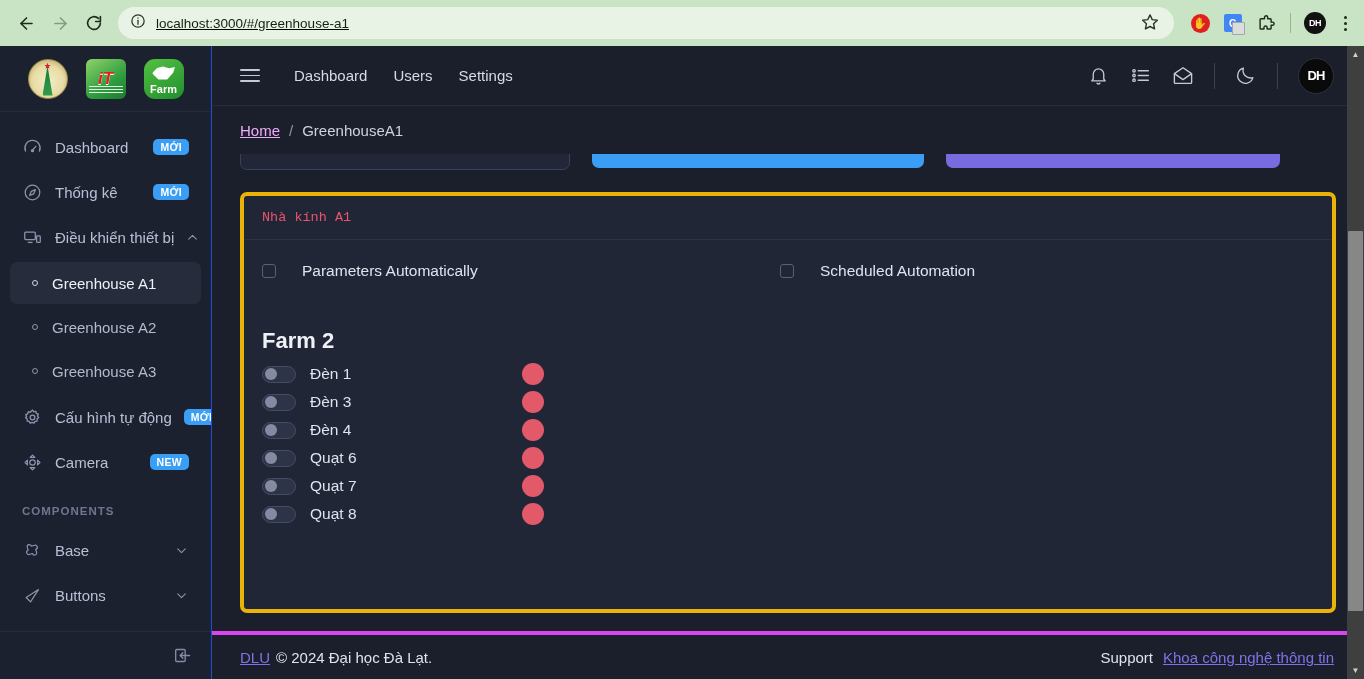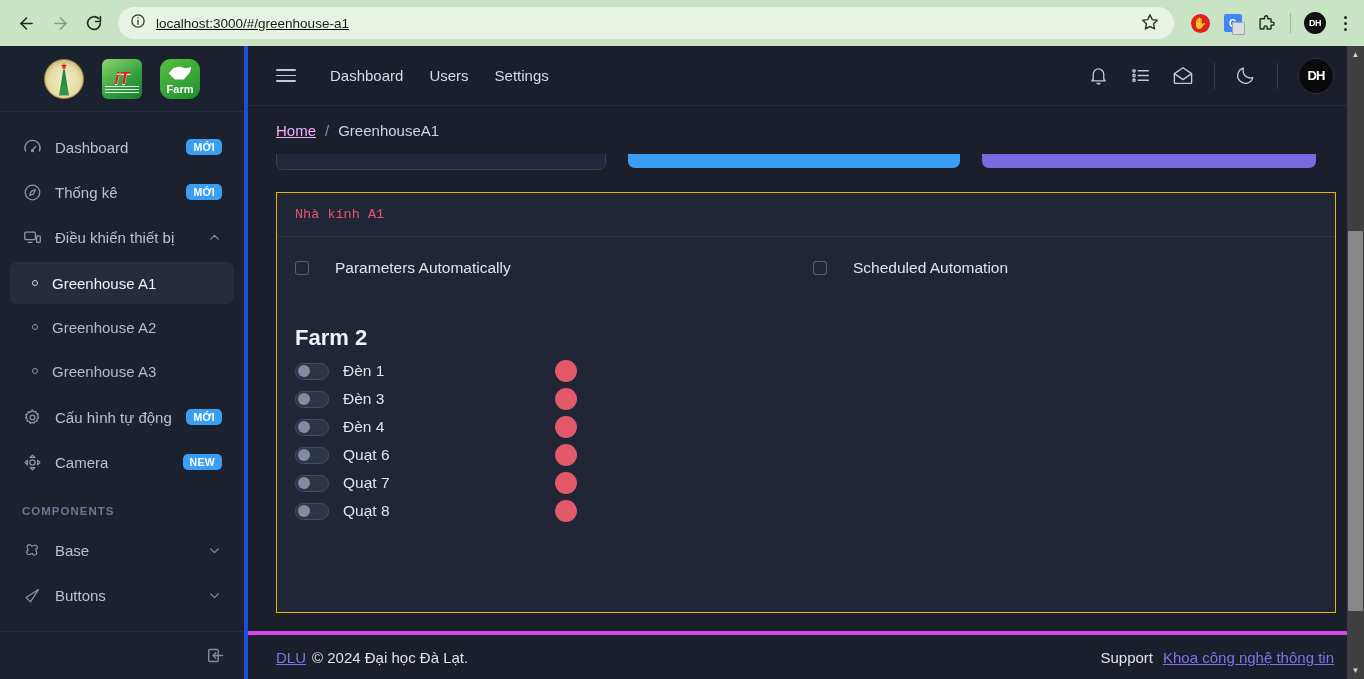--- a/index.html
+++ b/index.html
@@ -81,23 +81,23 @@
     letter-spacing: -0.5px;
   }
   .kebab { width: 18px; display: flex; flex-direction: column; align-items: center; gap: 3px; }
   .kebab i { width: 3px; height: 3px; background: #1d2b18; border-radius: 50%; display: block; }
 
   
   .app { display: flex; height: 633px; width: 1364px; position: relative; }
 
   
   .sidebar {
-    width: 248px; flex: none;
+    width: 212px; flex: none;
     background: #1c2130;
-    border-right: 4px solid #1d4ed8;
+    border-right: 1px solid #1d4ed8;
     display: flex; flex-direction: column;
     position: relative;
     overflow: hidden;
   }
   .brand-row {
     height: 66px; flex: none;
     display: flex; align-items: center; justify-content: center;
     gap: 18px;
     border-bottom: 1px solid #272c3d;
   }
@@ -236,22 +236,22 @@
     display: flex; gap: 22px;
     position: absolute; left: 28px; right: 28px; top: -22px;
   }
   .cut-box { width: 330px; height: 38px; border: 1px solid #39405a; border-radius: 7px; background: #212738; }
   .cut-btn-blue { width: 332px; height: 36px; border-radius: 7px; background: #3a9ef5; }
   .cut-btn-purple { width: 334px; height: 36px; border-radius: 7px; background: #7a6ae0; }
 
   .card {
     position: absolute; left: 28px; right: 28px; top: 38px; bottom: 18px;
     background: #212636;
-    border: 1px solid #eab308;
-    border-radius: 0;
+    border: 4px solid #eab308;
+    border-radius: 7px;
     overflow: hidden;
   }
   .card-head {
     height: 44px;
     display: flex; align-items: center;
     padding: 0 18px;
     border-bottom: 1px solid #2c3244;
   }
   .card-head-title {
     font-family: "Liberation Mono", monospace;

